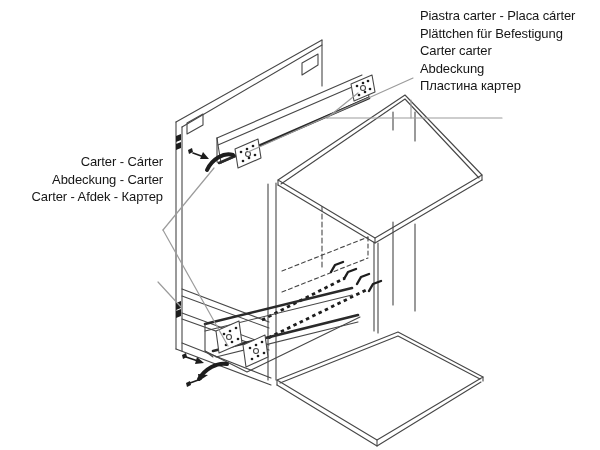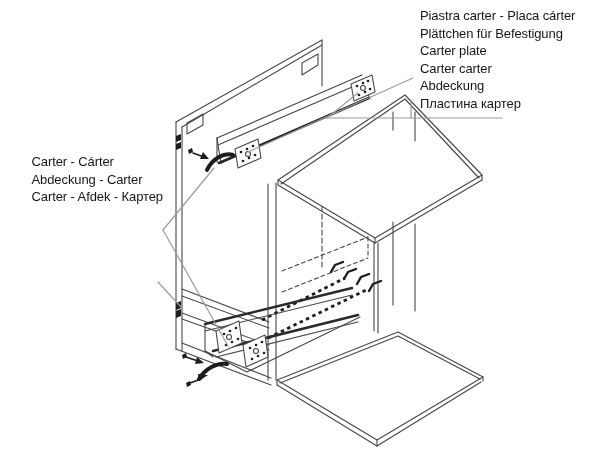--- a/index.html
+++ b/index.html
@@ -5,21 +5,21 @@
   html,body{margin:0;padding:0;background:#fff;}
   #stage{
     position:relative;width:600px;height:450px;background:#fff;overflow:hidden;
     font-family:"Liberation Sans", sans-serif;
   }
   #stage svg{position:absolute;left:0;top:0;}
   .label{
     position:absolute;color:#161616;font-size:13px;line-height:17.5px;
     letter-spacing:-0.1px;white-space:nowrap;font-weight:500;
   }
-  .label.right-align{}
+  .label.right-align{text-align:right;}
   .lbl-line{white-space:nowrap;}
 </style>
 </head>
 <body>
 
 <div id="stage">
 
   <svg width="600" height="450" viewBox="0 0 600 450" stroke-linecap="round" stroke-linejoin="round">
 
     <g fill="none" stroke="#474747" stroke-width="1.1">
@@ -194,21 +194,20 @@
       <path d="M411,100 L411,118"></path>
       <path d="M163,230 L214,168"></path>
       <path d="M163,230 L228,346"></path>
       <path d="M158,282 L181,307"></path>
     </g>
   </svg>
 
   <div class="label" style="left:420px;top:7px;">
     <div class="lbl-line">Piastra carter - Placa cárter</div>
     <div class="lbl-line">Plättchen für Befestigung</div>
-    <div class="lbl-line">Carter plate</div>
     <div class="lbl-line">Carter carter</div>
     <div class="lbl-line">Abdeckung</div>
     <div class="lbl-line">Пластина картер</div>
   </div>
 
   <div class="label right-align" style="right:437px;top:153px;">
     <div class="lbl-line">Carter - Cárter</div>
     <div class="lbl-line">Abdeckung - Carter</div>
     <div class="lbl-line">Carter - Afdek - Картер</div>
   </div>

